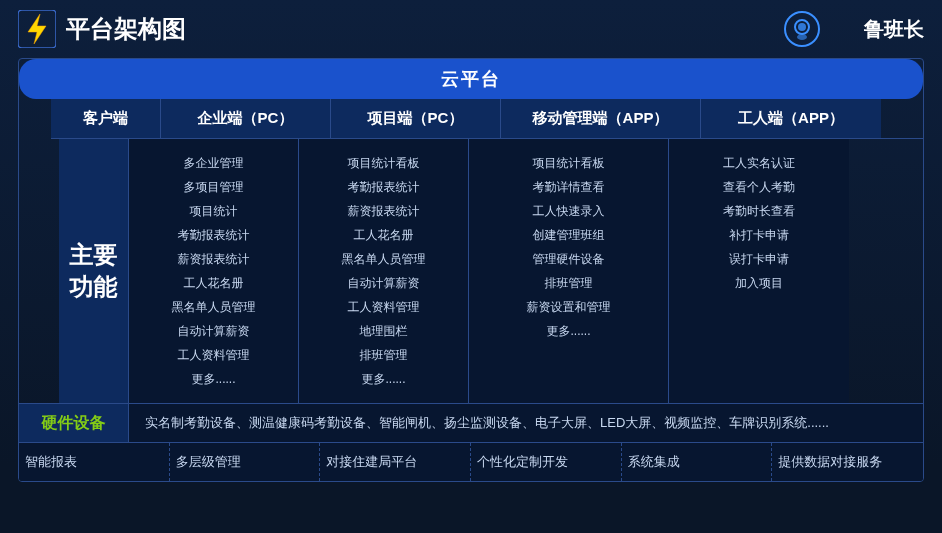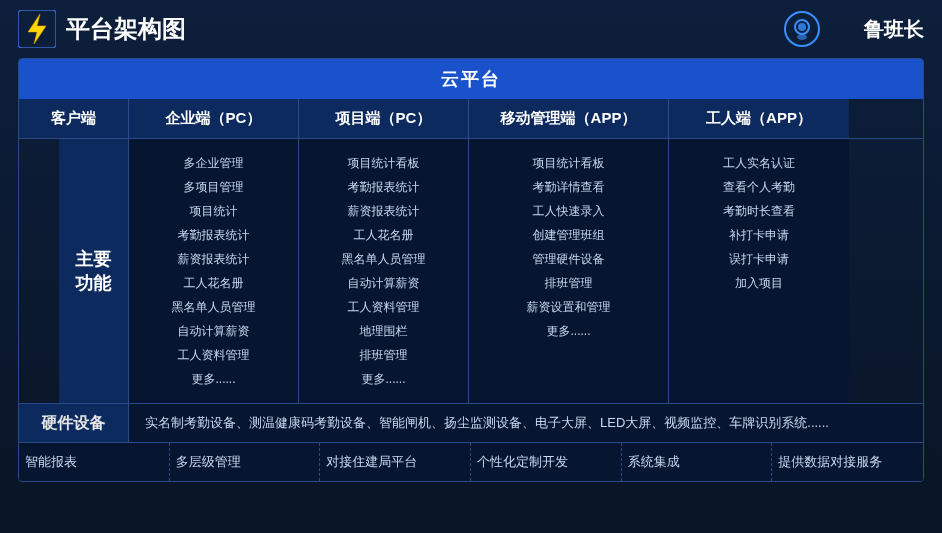--- a/index.html
+++ b/index.html
@@ -65,27 +65,29 @@
 
     
     .cloud-header {
       background: #1a52cc;
       text-align: center;
       padding: 8px 8px;
       font-size: 18px;
       font-weight: bold;
       color: #ffffff;
       letter-spacing: 2px;
+      border-radius: 17px;
     }
 
     
     .col-headers {
       display: grid;
       grid-template-columns: 110px 170px 170px 200px 180px;
       border-bottom: 1px solid #2a4a8a;
+      margin-left: 32px;
     }
     .col-header {
       padding: 10px 8px;
       text-align: center;
       font-size: 15px;
       font-weight: bold;
       color: #ffffff;
       border-right: 1px solid #2a4a8a;
       background: #0d2a5e;
     }
@@ -97,21 +99,21 @@
       grid-template-columns: 110px 170px 170px 200px 180px;
       border-bottom: 1px solid #2a4a8a;
     }
 
     .row-label {
       display: flex;
       align-items: center;
       justify-content: center;
       background: #0d2a5e;
       border-right: 1px solid #2a4a8a;
-      font-size: 18px;
+      font-size: 24px;
       font-weight: bold;
       color: #ffffff;
       padding: 10px;
       text-align: center;
       margin-left: 40px;
     }
 
     .content-cell {
       padding: 12px 10px;
       border-right: 1px solid #2a4a8a;
@@ -134,21 +136,21 @@
       border-bottom: 1px solid #2a4a8a;
     }
     .hardware-label {
       display: flex;
       align-items: center;
       justify-content: center;
       background: #0d2a5e;
       border-right: 1px solid #2a4a8a;
       font-size: 16px;
       font-weight: bold;
-      color: #e5e5e5;
+      color: #84cc16;
       padding: 8px;
       text-align: center;
     }
     .hardware-content {
       background: #071630;
       padding: 10px 16px;
       font-size: 13px;
       color: #c8d8f0;
       display: flex;
       align-items: center;

